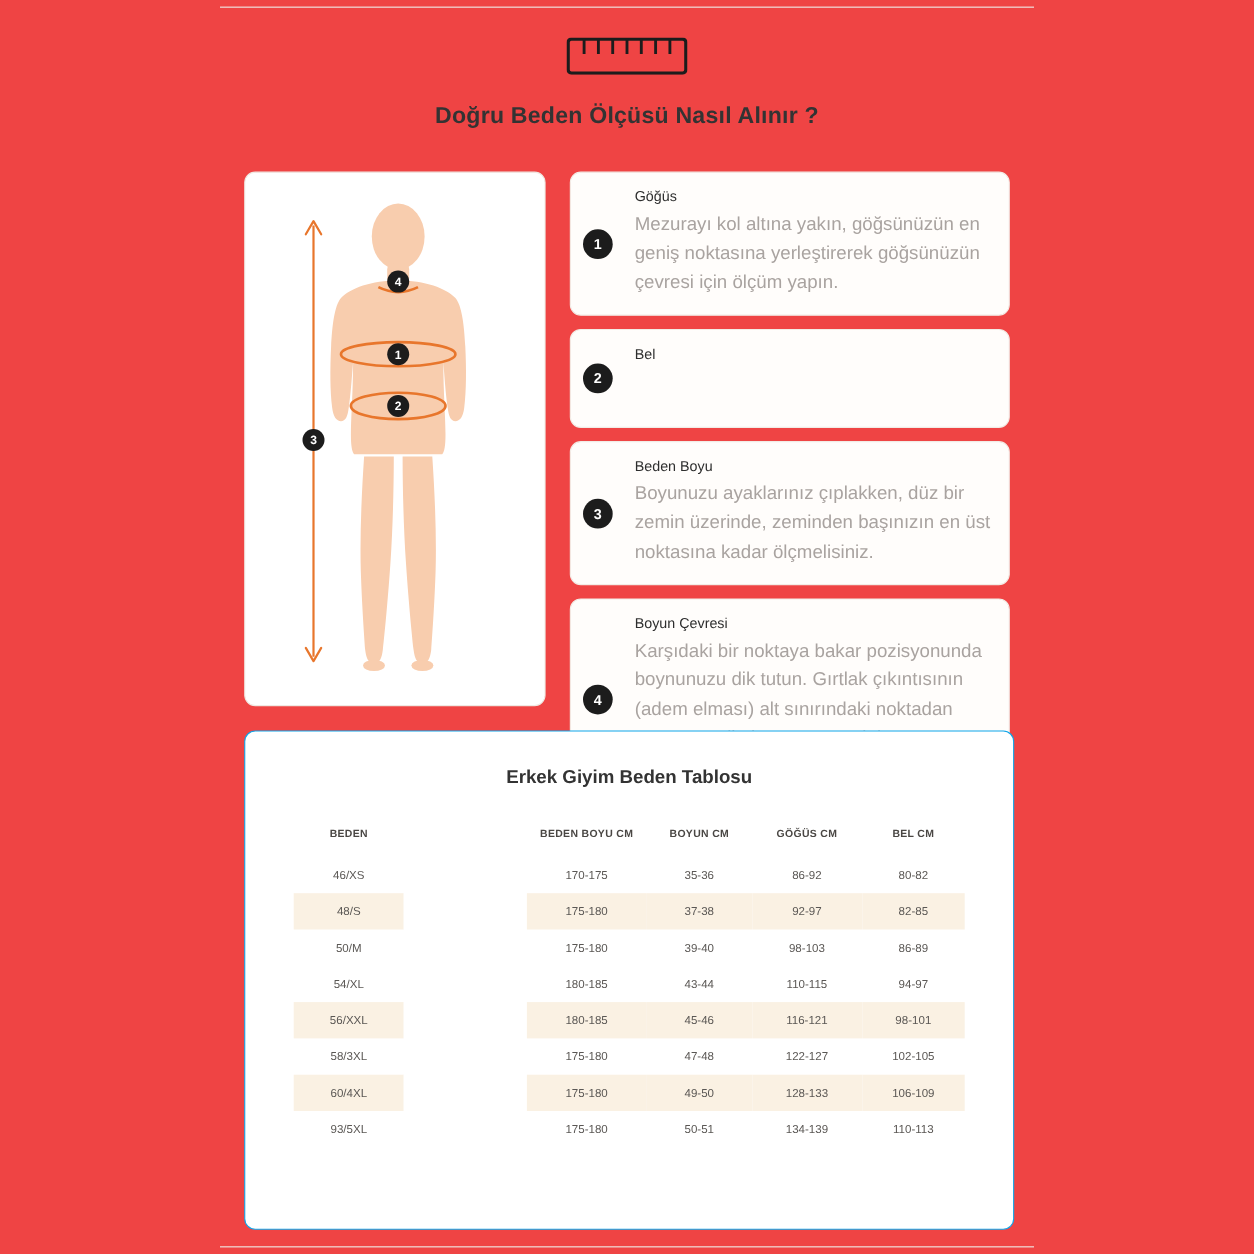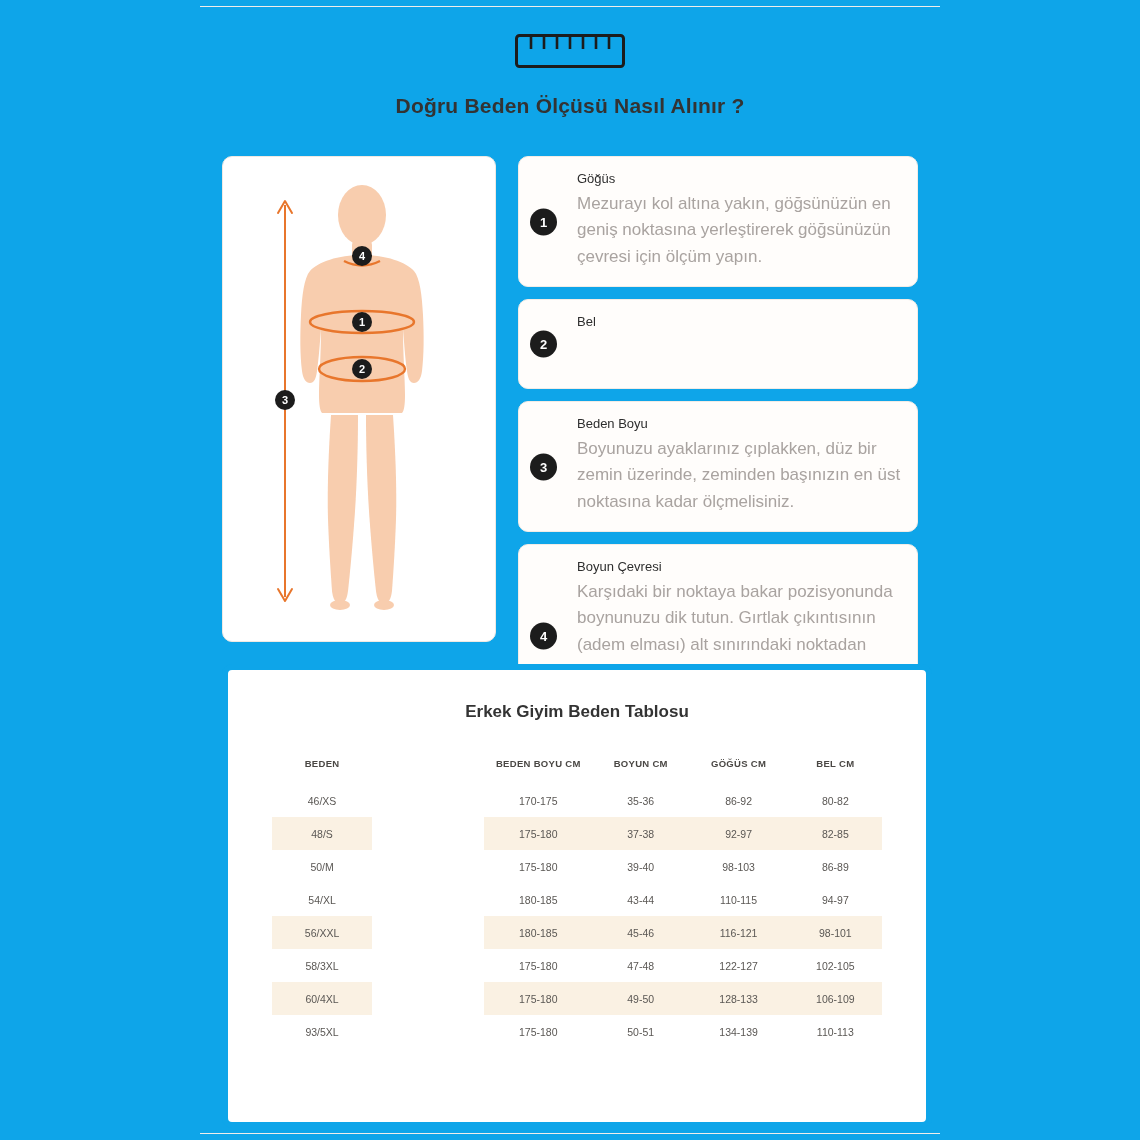--- a/index.html
+++ b/index.html
@@ -13,21 +13,21 @@
     font-family: "Liberation Sans", sans-serif;
     color: #3b3b3b;
     position: relative;
     overflow: hidden;
   }
   .page {
     position: absolute;
     left: 0; top: 0;
     width: 1140px;
     height: 1140px;
-    background: #0ea5e9;
+    background: #ef4444;
   }
   
   .edge-line-top {
     position: absolute;
     left: 200px; right: 200px; top: 6px;
     height: 1px;
     background: #f0eeea;
   }
   .edge-line-bottom {
     position: absolute;
@@ -110,21 +110,21 @@
     color: #a9a3a0;
   }
 
   
   .table-card {
     position: absolute;
     left: 222px;
     top: 664px;
     width: 698px;
     height: 452px;
-    border: 6px solid #0ea5e9;
+    border: 1px solid #0ea5e9;
     border-radius: 10px;
     background: #ffffff;
   }
   .table-title {
     text-align: center;
     font-size: 17px;
     font-weight: bold;
     color: #333333;
     margin-top: 32px;
   }

